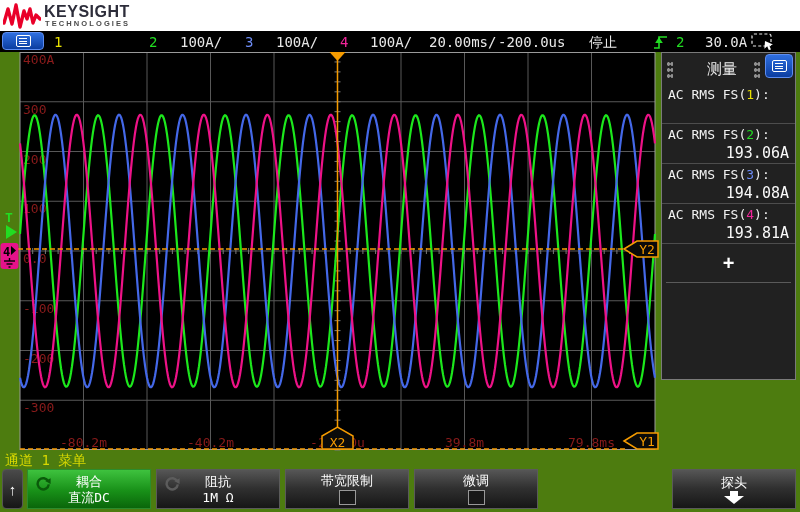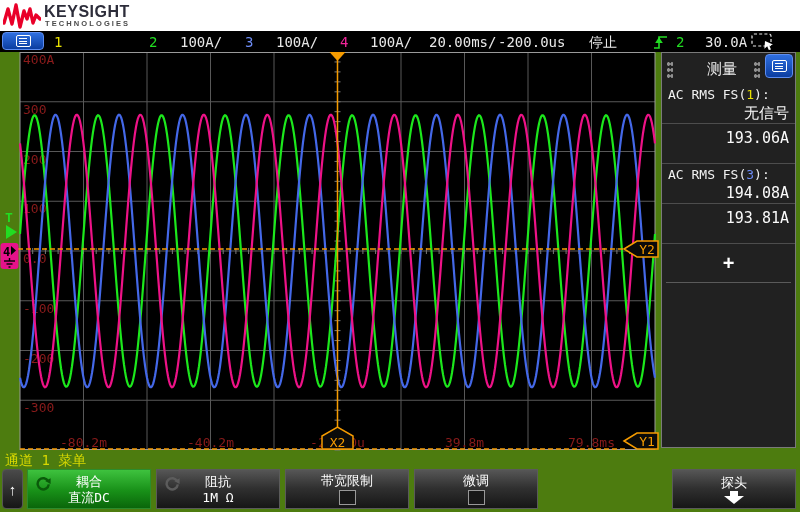--- a/index.html
+++ b/index.html
@@ -15,21 +15,21 @@
   .statusbar{position:absolute;left:0;top:31px;width:800px;height:21px;background:#000;}
   .sb-txt{position:absolute;top:3px;font-family:"DejaVu Sans Mono",monospace;font-size:14px;color:#e8e8e8;white-space:pre;}
   .menu-btn{position:absolute;left:2px;top:1px;width:42px;height:18px;border:1px solid #5c8cf0;border-radius:4px;
             background:linear-gradient(#2f6fe0,#0b3da0);display:flex;align-items:center;justify-content:center;cursor:pointer;padding:0;}
   .menu-glyph{width:13px;height:10px;border:1px solid #fff;border-radius:2px;display:flex;flex-direction:column;justify-content:space-evenly;align-items:center;}
   .menu-glyph i{display:block;width:8px;height:1px;background:#fff;}
   .sel-icon{position:absolute;left:751px;top:2px;width:24px;height:17px;}
   
   .scope{position:absolute;left:0;top:52px;width:662px;height:400px;}
   
-  .panel{position:absolute;left:661px;top:52px;width:135px;height:396px;background:#212121;border:1px solid #7a7a7a;box-sizing:border-box;}
+  .panel{position:absolute;left:661px;top:52px;width:135px;height:328px;background:#212121;border:1px solid #7a7a7a;box-sizing:border-box;}
   .panel-title{position:absolute;left:0;top:7px;width:120px;text-align:center;color:#f0f0f0;font-size:15px;}
   .grip{position:absolute;top:9px;width:6px;height:16px;
         background:radial-gradient(circle 1.5px at 1.5px 2px,#909090 1.5px,transparent 2px),
                    radial-gradient(circle 1.5px at 5px 2px,#909090 1.5px,transparent 2px),
                    radial-gradient(circle 1.5px at 1.5px 8px,#909090 1.5px,transparent 2px),
                    radial-gradient(circle 1.5px at 5px 8px,#909090 1.5px,transparent 2px),
                    radial-gradient(circle 1.5px at 1.5px 14px,#909090 1.5px,transparent 2px),
                    radial-gradient(circle 1.5px at 5px 14px,#909090 1.5px,transparent 2px);}
   .grip.gl{left:5px;} .grip.gr{left:92px;}
   .panel-menu-btn{position:absolute;left:103px;top:1px;width:28px;height:24px;border:1px solid #5c8cf0;border-radius:4px;
@@ -251,30 +251,31 @@
     <button class="panel-menu-btn">
       <span class="menu-glyph">
           <i></i>
           <i></i>
           <i></i>
         </span>
     </button>
     <div class="m-list">
       <div class="m-item">
         <div class="m-label"><span>AC RMS FS(</span><span style="color: rgb(232, 224, 0);">1</span><span>):</span></div>
-        <div class="m-value">无信号</div>
       </div>
       <div class="m-item">
+        <div class="m-label"><span>AC RMS FS(</span><span style="color: rgb(34, 221, 34);">2</span><span>):</span></div>
         <div class="m-value">193.06A</div>
       </div>
       <div class="m-item">
         <div class="m-label"><span>AC RMS FS(</span><span style="color: rgb(109, 140, 245);">3</span><span>):</span></div>
         <div class="m-value">194.08A</div>
       </div>
       <div class="m-item">
+        <div class="m-label"><span>AC RMS FS(</span><span style="color: rgb(240, 37, 154);">4</span><span>):</span></div>
         <div class="m-value">193.81A</div>
       </div>
       <div class="m-add">+</div>
       <div class="m-sep"></div>
     </div>
   </div>
 
   <div class="menu-title">通道 1 菜单</div>
   <button class="back-btn">
       <span>↑</span>

